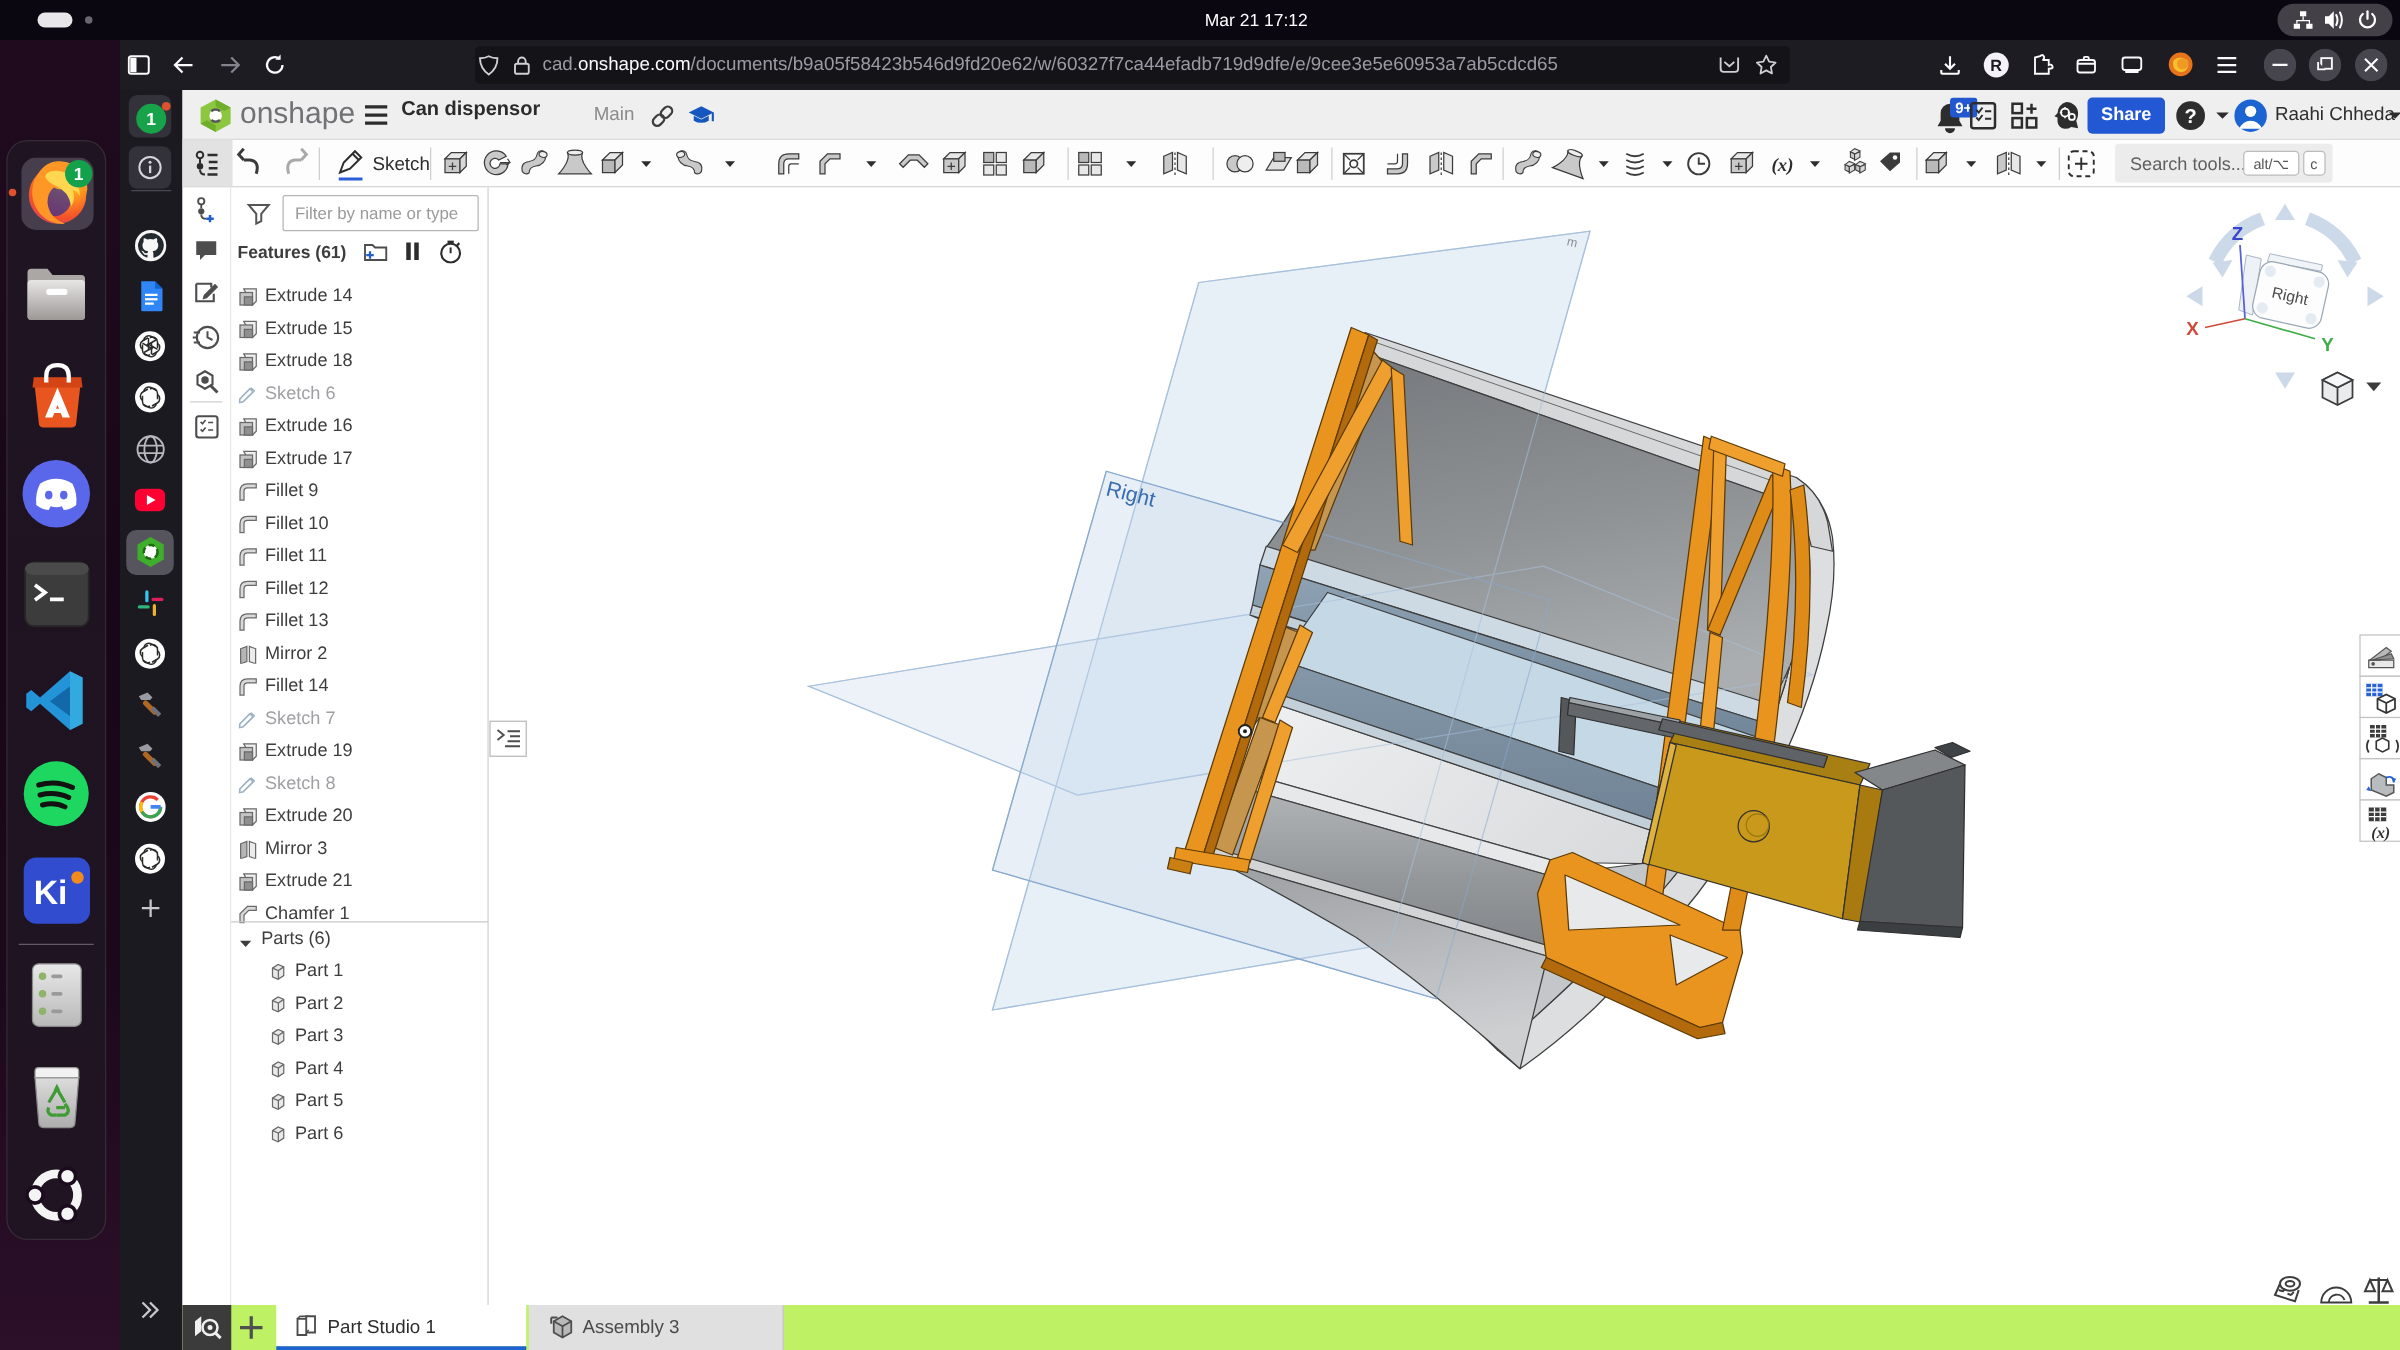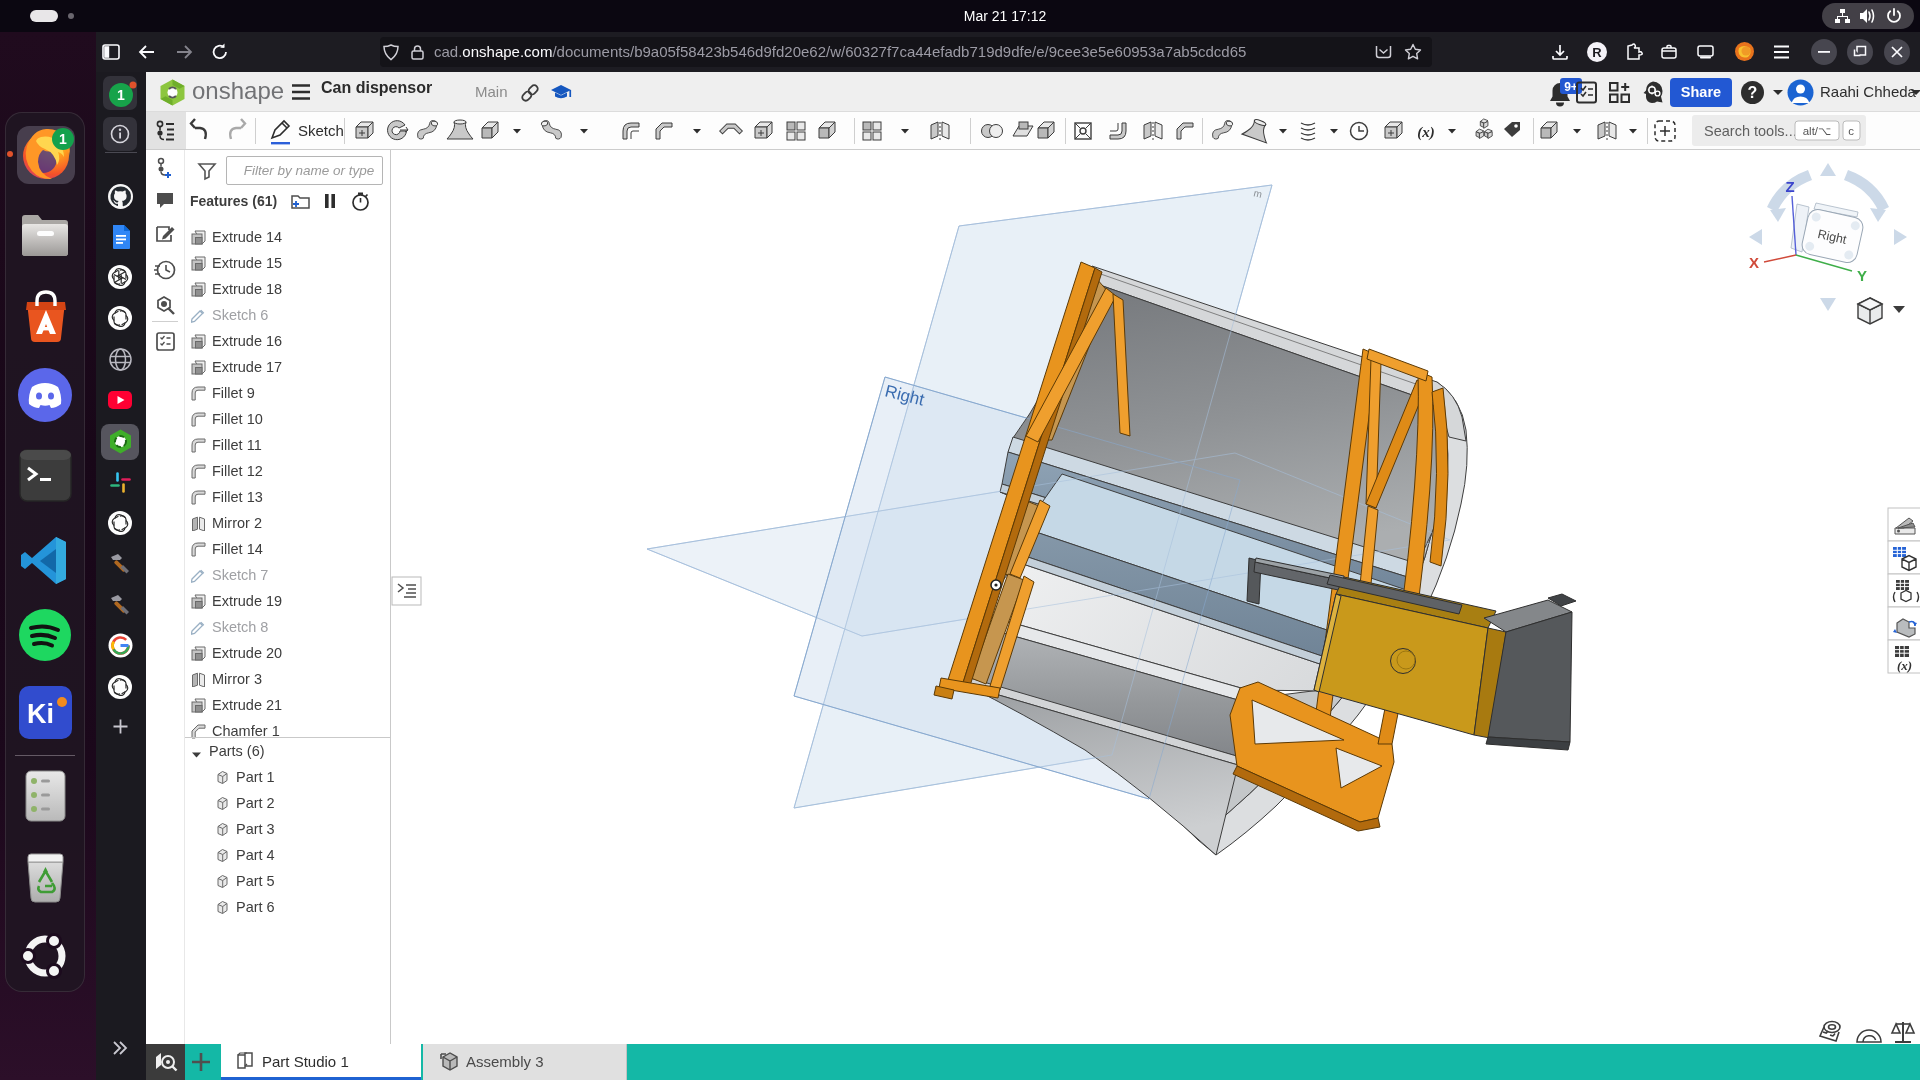--- a/index.html
+++ b/index.html
@@ -15,21 +15,21 @@
 #dock{left:5px;top:112px;width:80px;height:880px;border-radius:17px;background:rgba(32,22,34,0.88);border:1px solid rgba(120,110,120,0.25);}
 #ffbar{left:96px;top:32px;width:1824px;height:40px;background:#1d1c22;}
 #urlbar{left:380px;top:37px;width:1052px;height:30px;border-radius:4px;background:#141318;}
 #sidebar{left:96px;top:72px;width:50px;height:1008px;background:#1b1a20;}
 #oshape{left:146px;top:72px;width:1857px;height:1008px;background:#fff;}
 #osheader{left:0;top:0;width:1774px;height:40px;background:#efefef;border-bottom:1px solid #dcdcdc;}
 #ostoolbar{left:0;top:40px;width:1774px;height:38px;background:#fdfdfd;border-bottom:1px solid #cccccc;}
 #docstrip{left:0;top:78px;width:38px;height:894px;background:#ffffff;}
 #treepanel{left:38px;top:78px;width:207px;height:894px;background:#ffffff;border-right:1px solid #c9c9c9;border-left:1px solid #e8e8e8;}
 #viewport{left:245px;top:78px;width:1529px;height:894px;background:#ffffff;}
-#tabbar{left:0;top:972px;width:1774px;height:36px;background:#14b8a6;}
+#tabbar{left:0;top:972px;width:1774px;height:36px;background:#bef264;}
 .trow{position:absolute;left:6px;width:230px;height:26px;font-size:14.5px;color:#3d3d3d;display:flex;align-items:flex-end;}
 .trow.gray{color:#9fa0a4;}
 .trow svg{margin-right:6px;}
 .ticon{width:15px;height:15px;margin-right:6px;}
 </style>
 </head>
 <body>
 
 <div class="abs" id="topbar"></div>
 <div class="abs" id="pill"></div>
@@ -653,21 +653,21 @@
     <svg class="abs" style="left:9px;top:181px;" width="21" height="21" viewBox="0 0 21 21">
         <rect x="2" y="2" width="17" height="17" rx="2" fill="none" stroke="#4d4d4d" stroke-width="1.7"></rect>
         <path d="M5.5 6.5 l1.5 1.5 2.5-3 M5.5 12.5 l1.5 1.5 2.5-3" stroke="#4d4d4d" stroke-width="1.3" fill="none"></path>
         <path d="M11.5 7 h4 M11.5 13 h4" stroke="#4d4d4d" stroke-width="1.3"></path>
       </svg>
   </div>
   <div class="abs" id="treepanel">
     <svg class="abs" style="left:12px;top:11px;" width="20" height="20" viewBox="0 0 20 20">
         <path d="M2 3 h16 l-6 7 v6 l-4 2 v-8z" fill="none" stroke="#555" stroke-width="1.6"></path>
       </svg>
-    <div class="abs" style="left:41px;top:6px;width:157px;height:29px;border:1px solid #b5b5b5;border-radius:2px;font-style:italic;color:#9a9a9a;font-size:13.5px;line-height:27px;padding-left:9px;text-align:center;">Filter by name or type</div>
+    <div class="abs" style="left:41px;top:6px;width:157px;height:29px;border:1px solid #b5b5b5;border-radius:2px;color:#9a9a9a;font-size:13.5px;line-height:27px;padding-left:9px;">Filter by name or type</div>
     <div class="abs" style="left:5px;top:43px;font-size:14px;font-weight:bold;color:#3d3d3d;">Features (61)</div>
     <svg class="abs" style="left:106px;top:43px;" width="21" height="17" viewBox="0 0 21 17">
         <path d="M1 3 h6 l2 2 h9 v10 H1z" fill="none" stroke="#4d4d4d" stroke-width="1.5"></path>
         <path d="M5 8 v6 M2 11 h6" stroke="#1f5fd0" stroke-width="1.8"></path>
       </svg>
     <svg class="abs" style="left:139px;top:43px;" width="12" height="16" viewBox="0 0 12 16">
         <rect x="1" y="1" width="3.6" height="14" fill="#2d2d2d"></rect>
         <rect x="7.4" y="1" width="3.6" height="14" fill="#2d2d2d"></rect>
       </svg>
     <svg class="abs" style="left:166px;top:42px;" width="19" height="19" viewBox="0 0 19 19">

